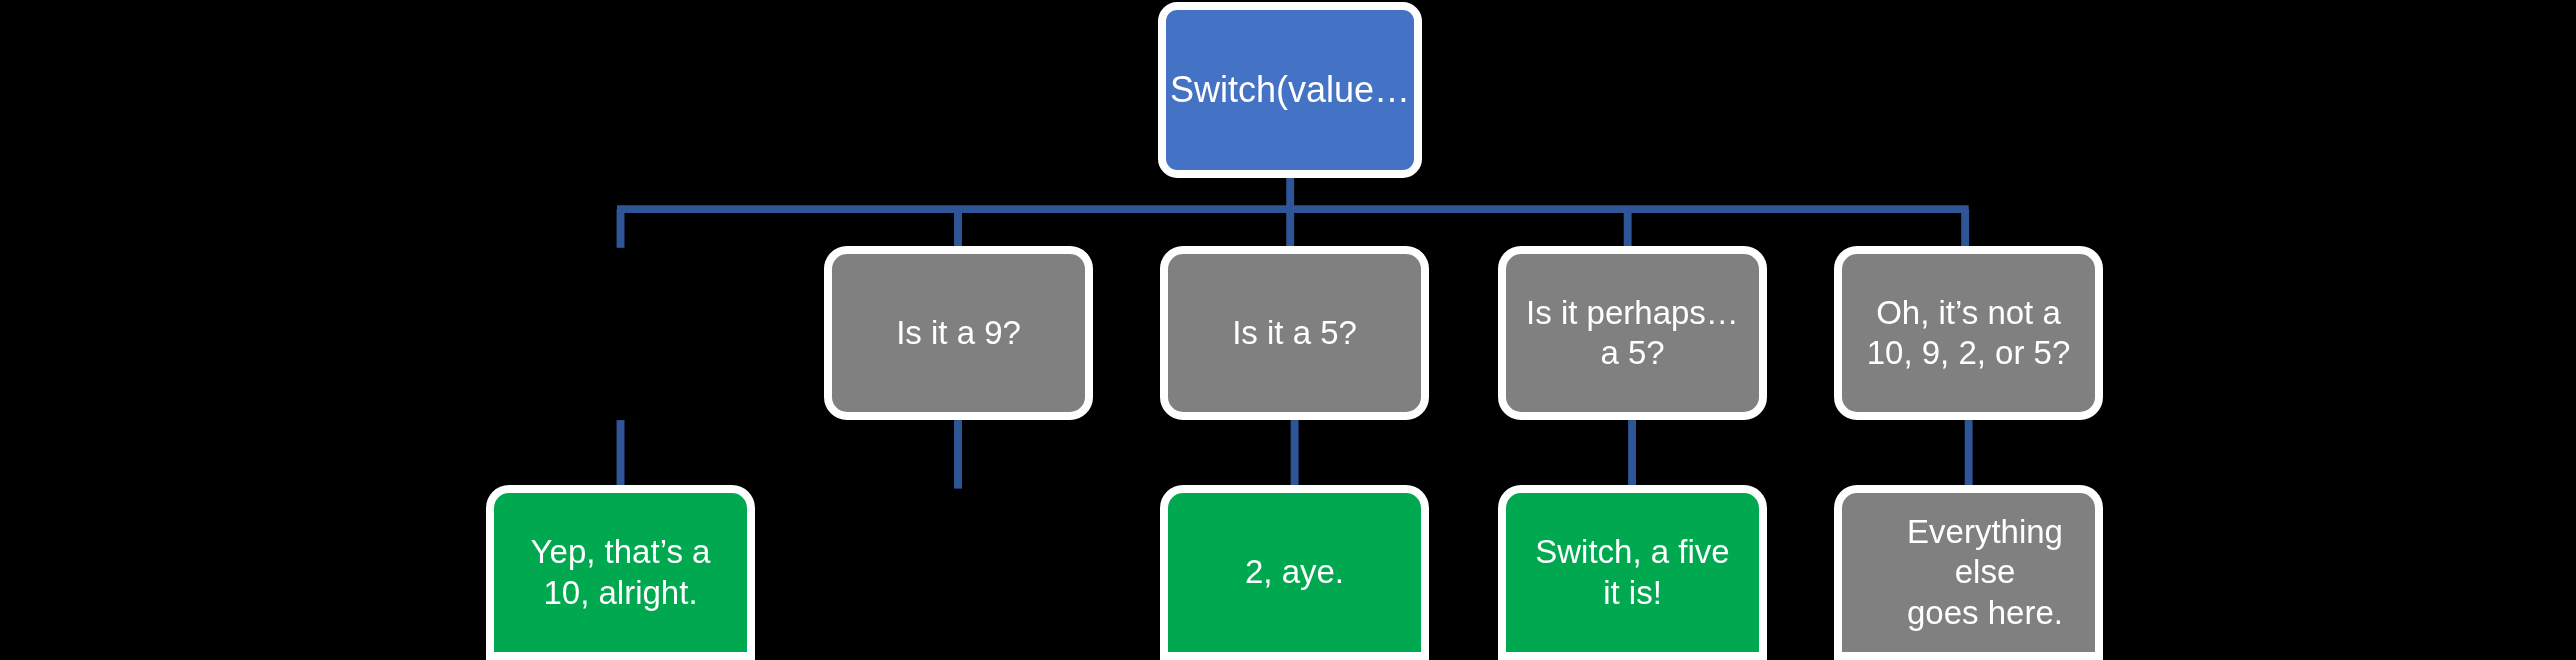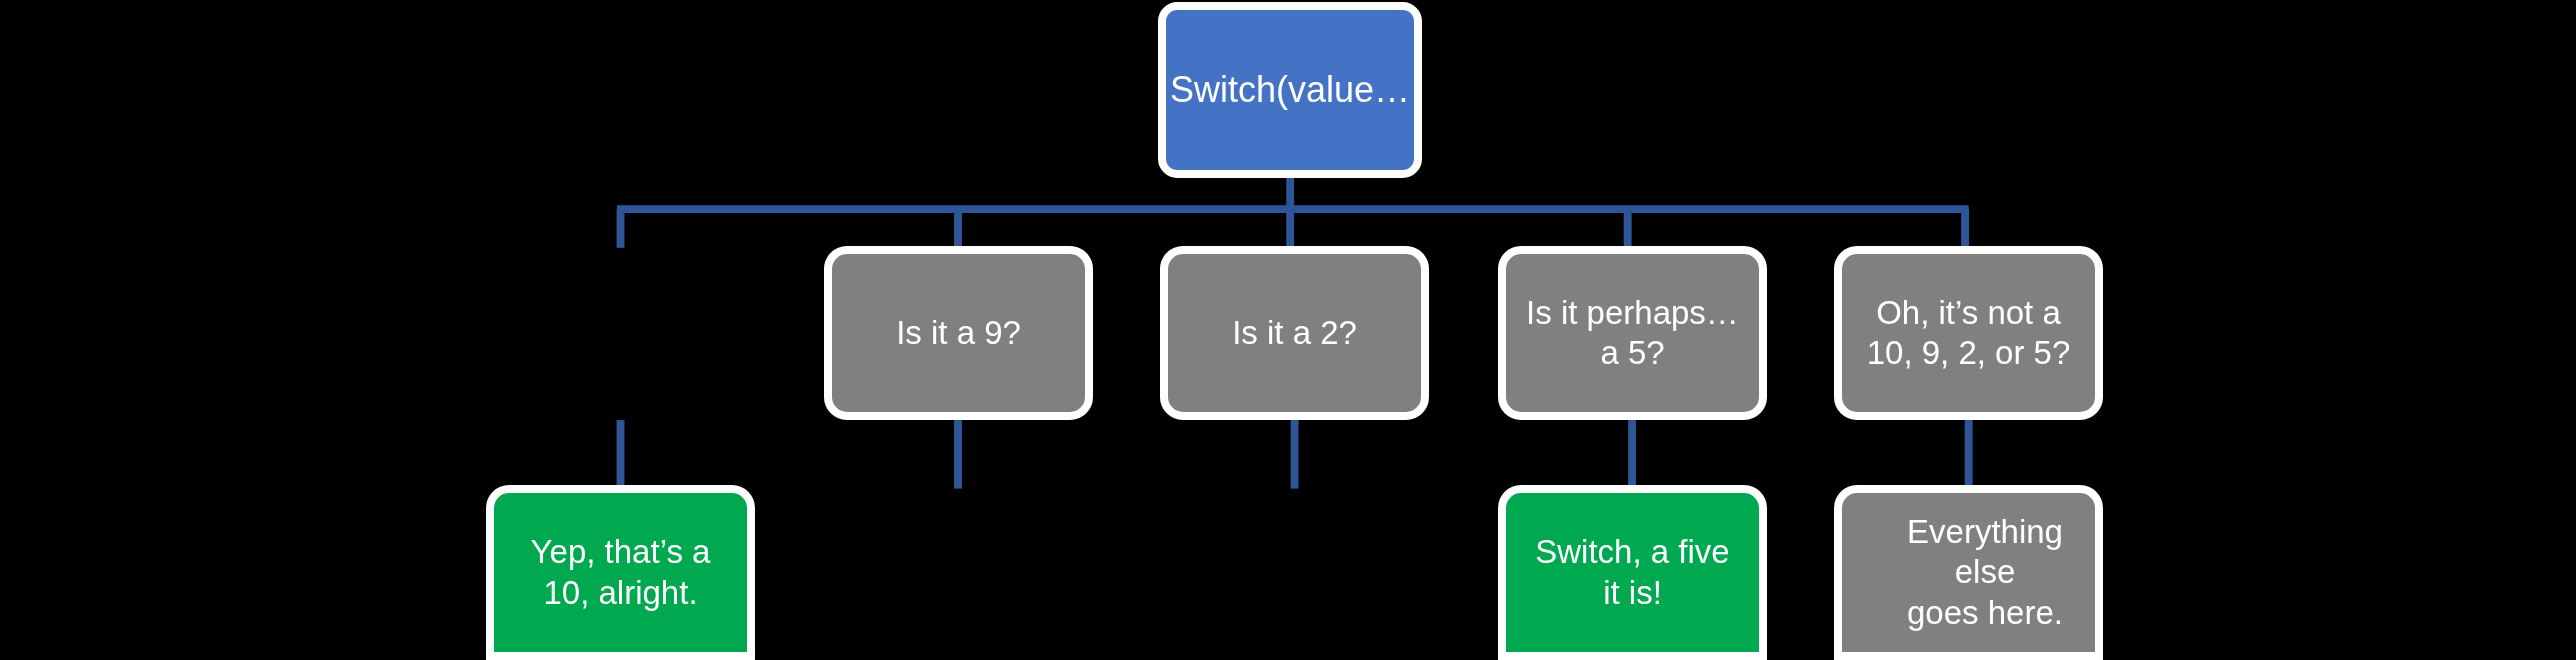--- a/index.html
+++ b/index.html
@@ -92,35 +92,38 @@
   </svg>
 
   <div class="node root">
     <span class="label">Switch(value…</span>
   </div>
 
   <div class="node branch col1">
     <span class="label">Is it a 9?</span>
   </div>
   <div class="node branch col2">
-    <span class="label">Is it a 2?</span>
+    <span class="label">Is it a 5?</span>
   </div>
   <div class="node branch col3">
     <span class="label">Is it perhaps…
 a 5?</span>
   </div>
   <div class="node branch col4">
     <span class="label">Oh, it’s not a
 10, 9, 2, or 5?</span>
   </div>
 
   <div class="node leaf green col0">
     <span class="label">Yep, that’s a
 10, alright.</span>
   </div>
+  <div class="node leaf green col2">
+    <span class="label">2, aye.</span>
+  </div>
   <div class="node leaf green col3">
     <span class="label">Switch, a five
 it is!</span>
   </div>
   <div class="node leaf grey col4">
     <span class="label">Everything else
 goes here.</span>
   </div>
 
 </div>

